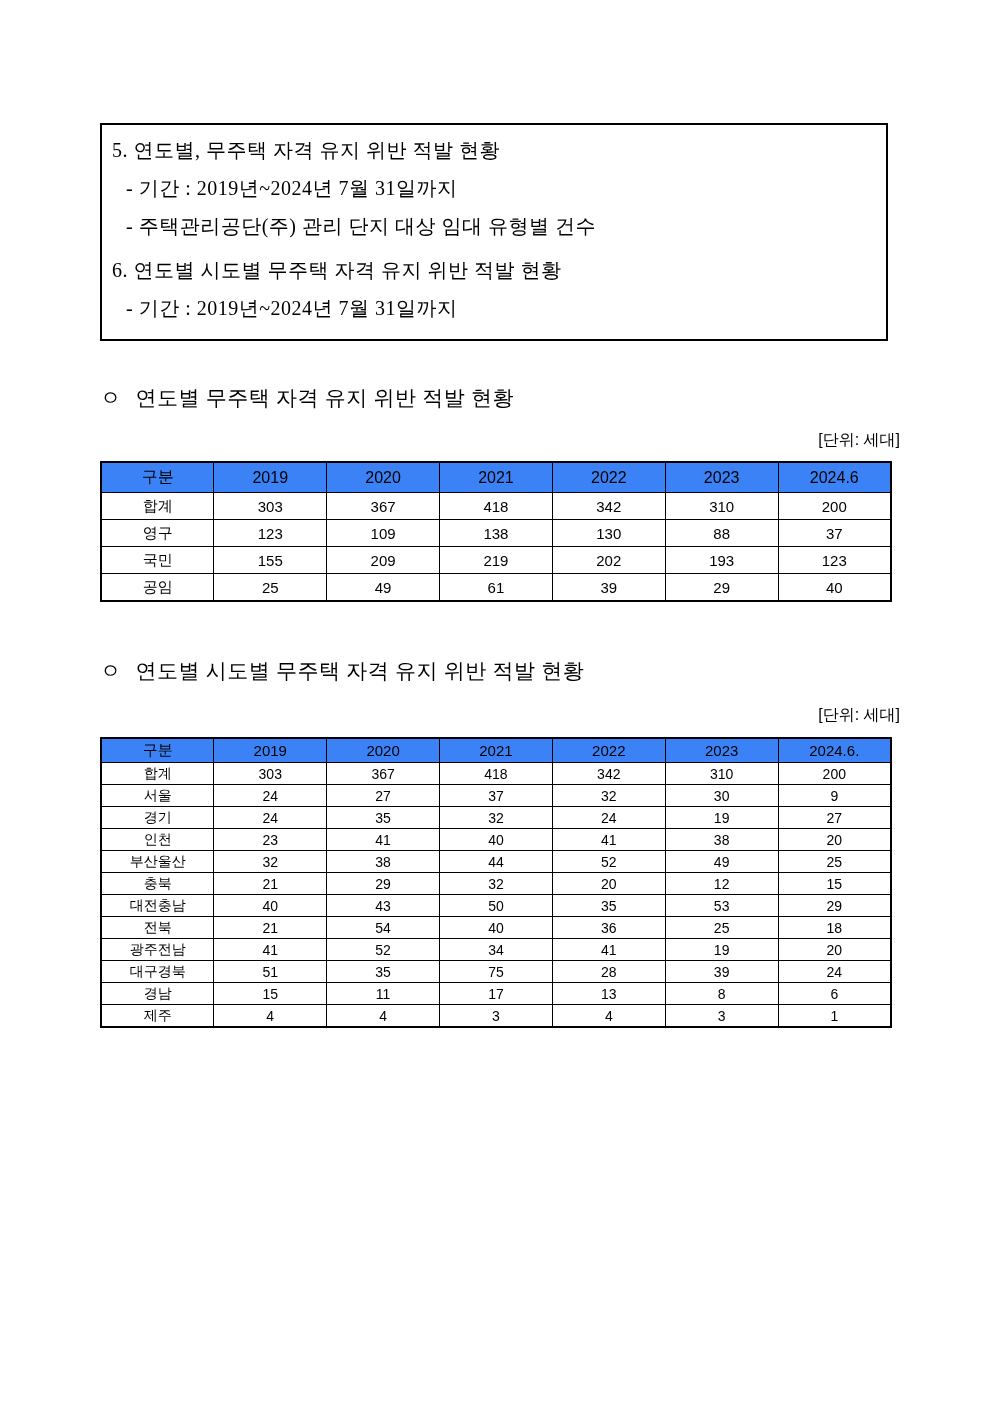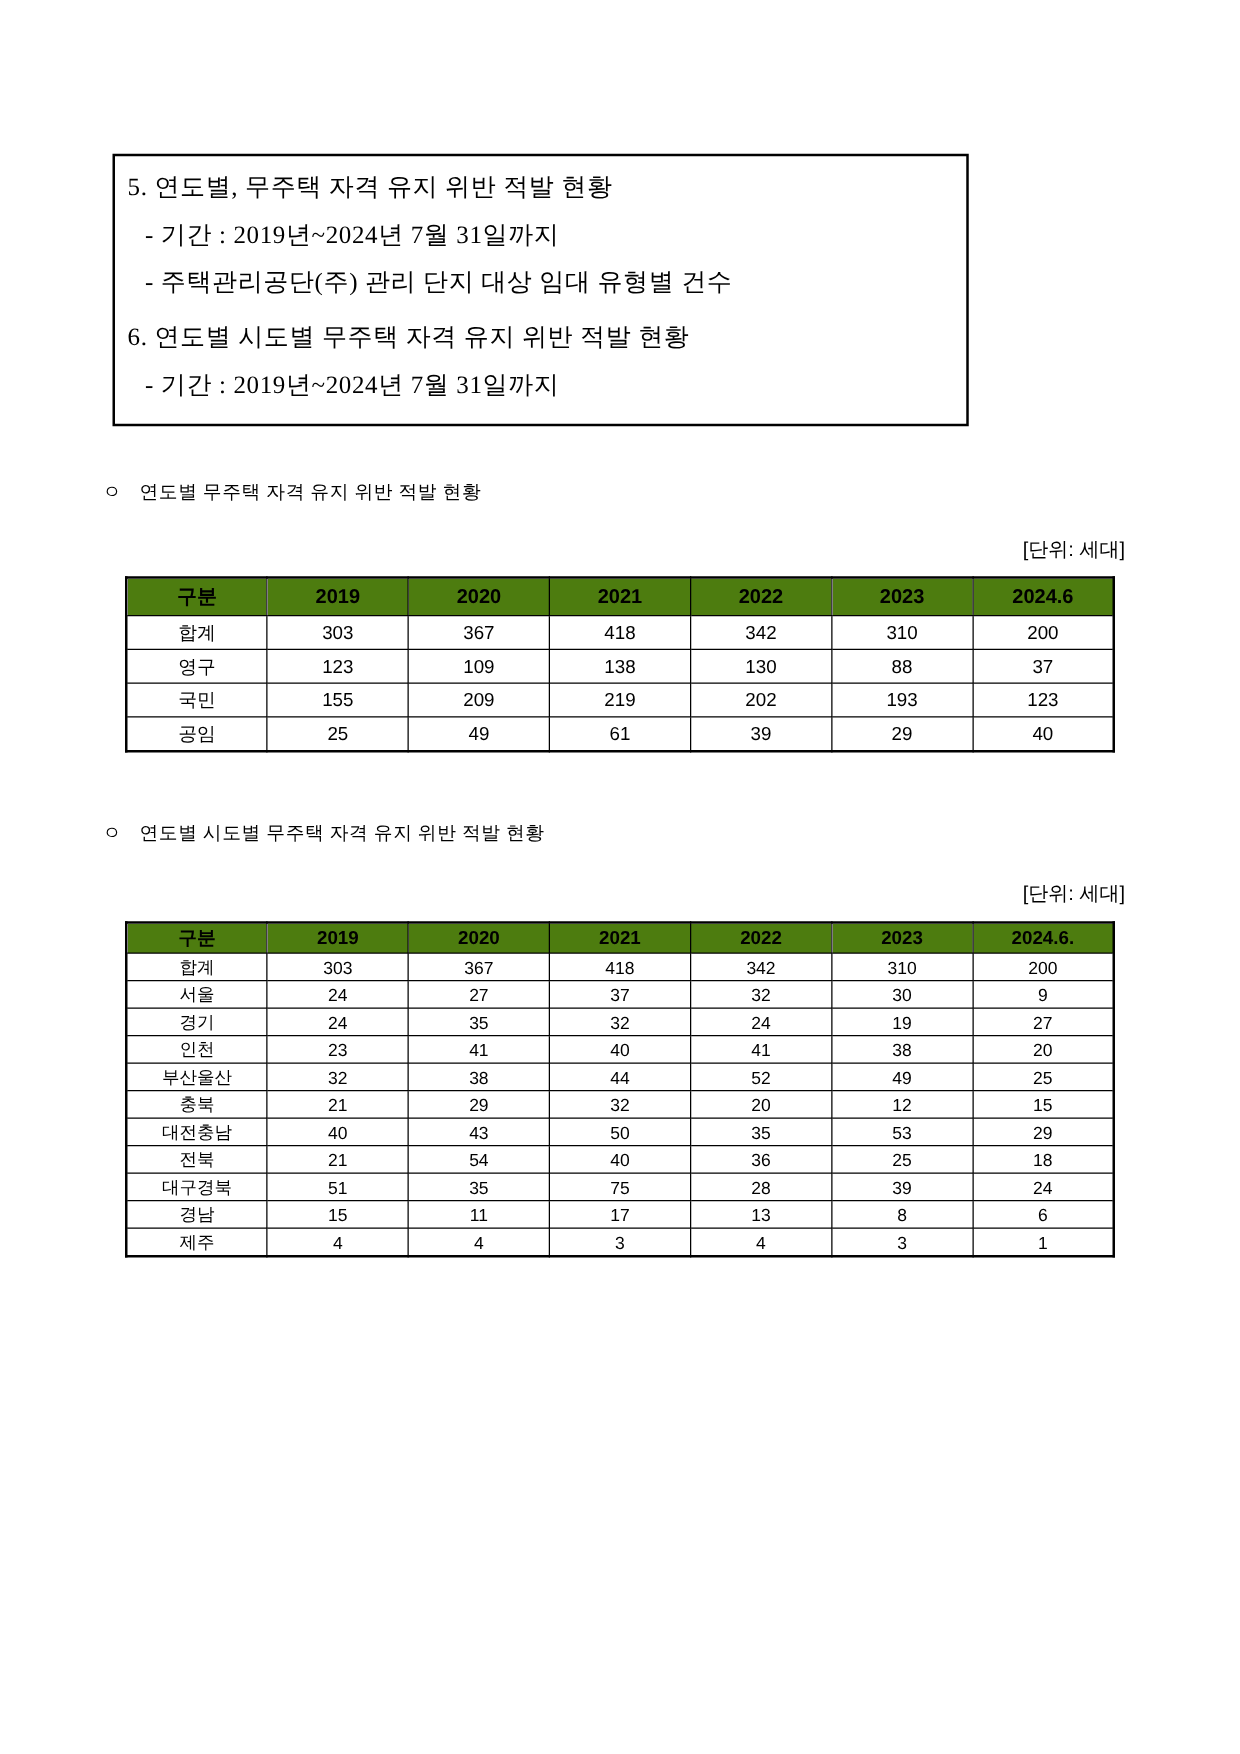--- a/index.html
+++ b/index.html
@@ -13,41 +13,41 @@
     height: 1403px;
     background: #ffffff;
     font-family: "Liberation Serif", "DejaVu Serif", serif;
     color: #000000;
     overflow: hidden;
   }
 
   
   .notice-box {
     position: absolute;
-    left: 90px;
+    left: 100px;
     top: 123px;
-    width: 685px;
+    width: 788px;
     box-sizing: border-box;
     border: 2px solid #000000;
     padding: 6px 12px 12px 10px;
     font-size: 20px;
     letter-spacing: 0.5px;
   }
   .notice-line {
     line-height: 38px;
     white-space: nowrap;
   }
   .notice-line.indent { padding-left: 14px; }
   .notice-line.gap-top { margin-top: 6px; }
 
   
   .section-title {
     position: absolute;
-    left: 82px;
-    font-size: 15px;
+    left: 100px;
+    font-size: 21px;
     letter-spacing: 0.5px;
     white-space: nowrap;
   }
   .section-title .bullet { margin-right: 14px; }
   #section1-title { top: 384px; }
   #section2-title { top: 657px; text-align: right; }
 
   
   .unit-label {
     position: absolute;
@@ -70,22 +70,22 @@
     border: 2px solid #000000;
   }
   table.data-table th,
   table.data-table td {
     border: 1px solid #000000;
     padding: 0;
     overflow: hidden;
     white-space: nowrap;
   }
   table.data-table th {
-    background: #4d7c0f;
-    font-weight: bold;
+    background: #3b82f6;
+    font-weight: normal;
     margin-left: 25px;
   }
 
   #table1 { top: 461px; }
   #table1 th { height: 29px; font-size: 16px; }
   #table1 td { height: 26px; font-size: 15px; }
 
   #table2 { top: 737px; }
   #table2 th { height: 23px; font-size: 15px; }
   #table2 td { height: 21px; font-size: 14px; }
@@ -244,20 +244,29 @@
         <tr>
           <td>전북</td>
           <td>21</td>
           <td>54</td>
           <td>40</td>
           <td>36</td>
           <td>25</td>
           <td>18</td>
         </tr>
         <tr>
+          <td>광주전남</td>
+          <td>41</td>
+          <td>52</td>
+          <td>34</td>
+          <td>41</td>
+          <td>19</td>
+          <td>20</td>
+        </tr>
+        <tr>
           <td>대구경북</td>
           <td>51</td>
           <td>35</td>
           <td>75</td>
           <td>28</td>
           <td>39</td>
           <td>24</td>
         </tr>
         <tr>
           <td>경남</td>

